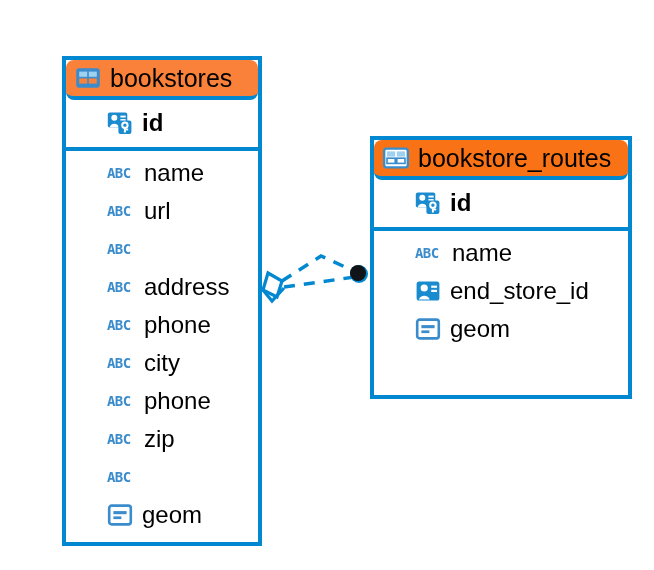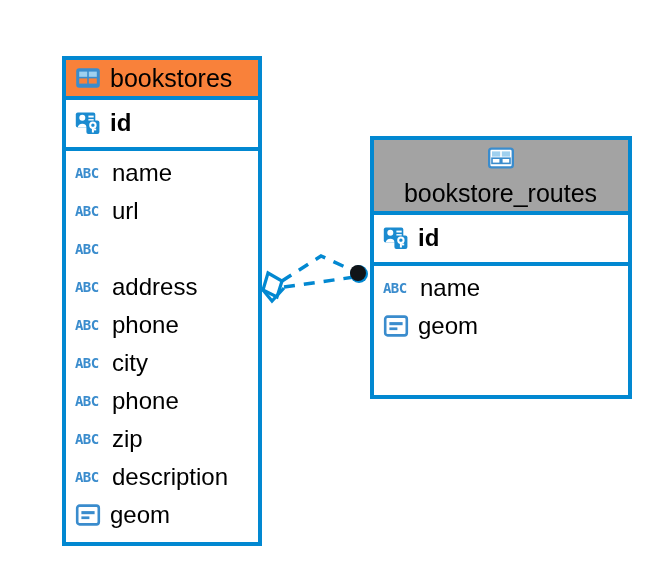--- a/index.html
+++ b/index.html
@@ -29,23 +29,24 @@
     background: #ffffff;
   }
 
   .entity-header {
     display: flex;
     align-items: center;
     gap: 9px;
     padding: 5px 10px 5px 9px;
     box-sizing: border-box;
     border-bottom: 4px solid #0288d1;
+    border-radius: 8px;
   }
   .entity-header.accent-orange { background: #f9813a; }
-  .entity-header.accent-gray   { background: #a3a3a3; flex-direction: column; }
+  .entity-header.accent-gray   { background: #f97316; }
 
   .entity-title {
     font-size: 25px;
     line-height: 1.05;
     color: #000000;
     white-space: nowrap;
   }
 
   .pk-section {
     border-bottom: 4px solid #0288d1;
@@ -54,20 +55,21 @@
 
   .field-section {
     padding: 3px 10px 5px 9px;
   }
 
   .field-row {
     display: flex;
     align-items: center;
     gap: 9px;
     height: 38px;
+    margin-left: 32px;
   }
   .field-row .field-label {
     font-size: 24px;
     line-height: 1;
     color: #000000;
     white-space: nowrap;
   }
   .field-row .field-label.is-pk {
     font-weight: bold;
   }
@@ -198,21 +200,20 @@
         <svg class="ficon abc-icon" viewBox="0 0 28 18">
           <text x="0" y="14" font-family="'DejaVu Sans Mono', monospace" font-size="14" font-weight="bold" fill="#3a8ccd" letter-spacing="-0.6">ABC</text>
         </svg>
         <span class="field-label">zip</span>
       </div>
 
       <div class="field-row">
         <svg class="ficon abc-icon" viewBox="0 0 28 18">
           <text x="0" y="14" font-family="'DejaVu Sans Mono', monospace" font-size="14" font-weight="bold" fill="#3a8ccd" letter-spacing="-0.6">ABC</text>
         </svg>
-        <span class="field-label">description</span>
       </div>
 
       <div class="field-row">
         <svg class="ficon" viewBox="0 0 26 26">
           <rect x="2.2" y="3.6" width="21.6" height="18.8" rx="2.4" fill="#ffffff" stroke="#3a8ccd" stroke-width="2.6"></rect>
           <rect x="6.4" y="9.1" width="13.2" height="3.1" fill="#3a8ccd"></rect>
           <rect x="6.4" y="14.4" width="8.0" height="2.7" fill="#3a8ccd"></rect>
         </svg>
         <span class="field-label">geom</span>
       </div>
@@ -253,20 +254,30 @@
     <div class="field-section">
 
       <div class="field-row">
         <svg class="ficon abc-icon" viewBox="0 0 28 18">
           <text x="0" y="14" font-family="'DejaVu Sans Mono', monospace" font-size="14" font-weight="bold" fill="#3a8ccd" letter-spacing="-0.6">ABC</text>
         </svg>
         <span class="field-label">name</span>
       </div>
 
 
+      <div class="field-row">
+        <svg class="ficon" viewBox="0 0 26 26">
+          <rect x="1.6" y="3.4" width="22.8" height="19.2" rx="2.6" fill="#1b8bd0"></rect>
+          <circle cx="9.2" cy="10.0" r="3.6" fill="#ffffff"></circle>
+          <path d="M 3.9 21.4 a 5.8 5.8 0 0 1 10.8 0 Z" fill="#ffffff"></path>
+          <rect x="16.2" y="7.6" width="5.8" height="2.2" fill="#ffffff"></rect>
+          <rect x="16.2" y="11.8" width="5.8" height="2.2" fill="#ffffff"></rect>
+        </svg>
+        <span class="field-label">end_store_id</span>
+      </div>
 
       <div class="field-row">
         <svg class="ficon" viewBox="0 0 26 26">
           <rect x="2.2" y="3.6" width="21.6" height="18.8" rx="2.4" fill="#ffffff" stroke="#3a8ccd" stroke-width="2.6"></rect>
           <rect x="6.4" y="9.1" width="13.2" height="3.1" fill="#3a8ccd"></rect>
           <rect x="6.4" y="14.4" width="8.0" height="2.7" fill="#3a8ccd"></rect>
         </svg>
         <span class="field-label">geom</span>
       </div>
 

